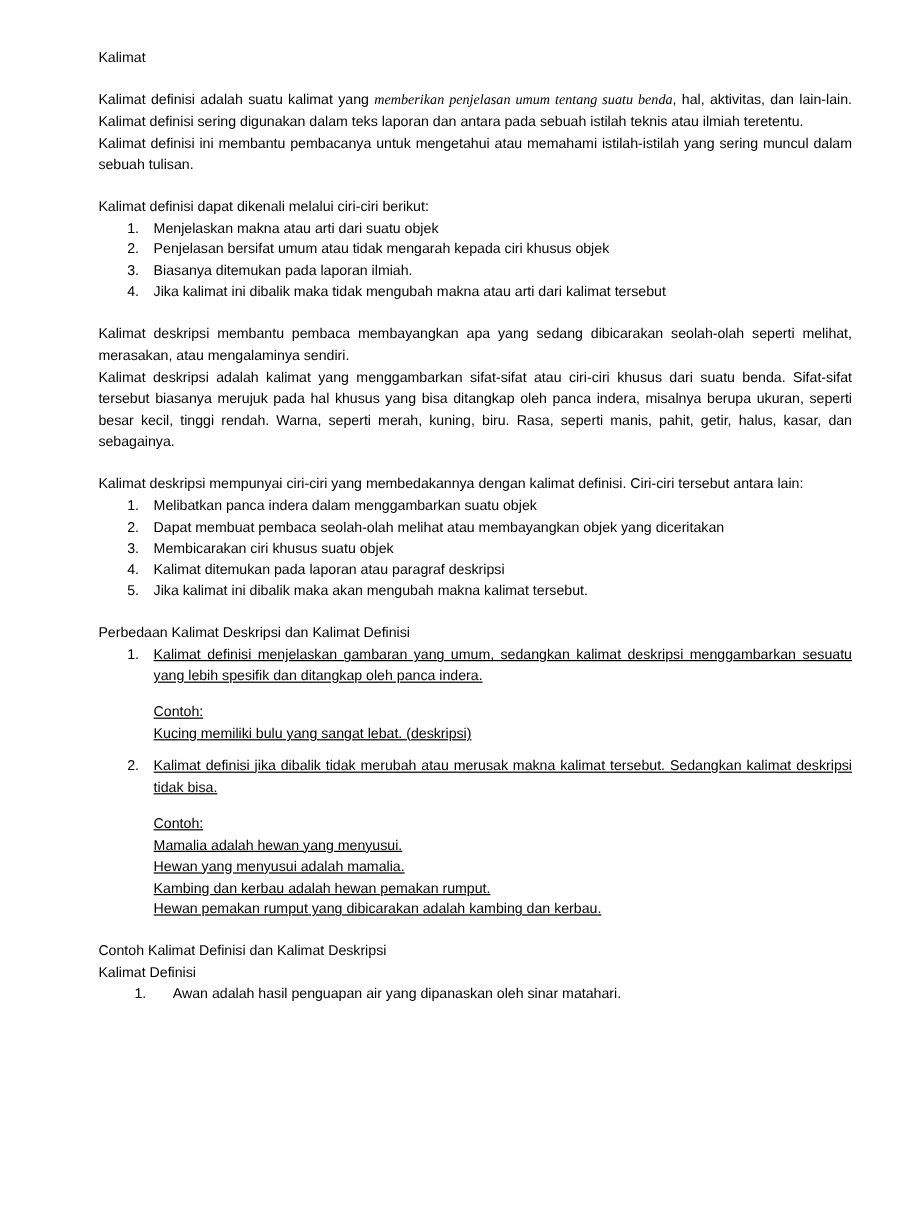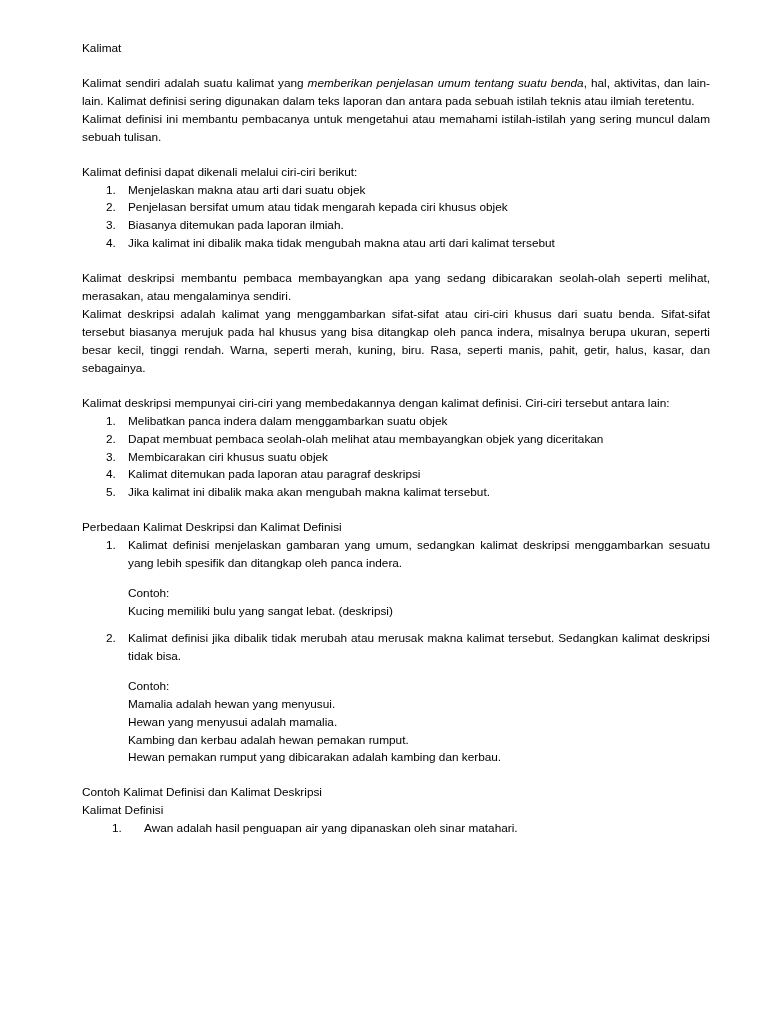--- a/index.html
+++ b/index.html
@@ -33,20 +33,21 @@
   }
   .para {
     margin: 0 0 0 0;
     text-align: justify;
   }
   .para.nojust {
     text-align: left;
   }
   .italic {
     font-style: italic;
+    font-family: Liberation Serif, serif;
   }
   .spacer {
     height: 17px;
   }
   .spacer-sm {
     height: 9px;
   }
   
   ol.numlist {
     list-style: none;
@@ -69,39 +70,40 @@
   }
   ol.numlist.wide > li {
     padding-left: 30px;
   }
   ol.numlist.wide > li > .marker {
     width: 32px;
   }
   .subline {
     margin: 0;
     text-align: left;
+    text-decoration: underline;
   }
   .sub-block {
     margin-top: 12px;
   }
   .heading {
     text-align: left;
   }
 </style>
 </head>
 <body>
 
 <div class="page">
   <div class="doc">
 
     <p class="para nojust">Kalimat</p>
 
     <div class="spacer"></div>
 
-    <p class="para"><span>Kalimat sendiri adalah suatu kalimat yang </span><span class="italic">memberikan penjelasan umum tentang suatu benda</span><span>, hal, aktivitas, dan lain-lain. Kalimat definisi sering digunakan dalam teks laporan dan antara pada sebuah istilah teknis atau ilmiah teretentu.</span></p>
+    <p class="para"><span>Kalimat definisi adalah suatu kalimat yang </span><span class="italic">memberikan penjelasan umum tentang suatu benda</span><span>, hal, aktivitas, dan lain-lain. Kalimat definisi sering digunakan dalam teks laporan dan antara pada sebuah istilah teknis atau ilmiah teretentu.</span></p>
 
     <p class="para">Kalimat definisi ini membantu pembacanya untuk mengetahui atau memahami istilah-istilah yang sering muncul dalam sebuah tulisan.</p>
 
 
     <div class="spacer"></div>
 
     <p class="para nojust">Kalimat definisi dapat dikenali melalui ciri-ciri berikut:</p>
 
     <ol class="numlist">
       <li>

